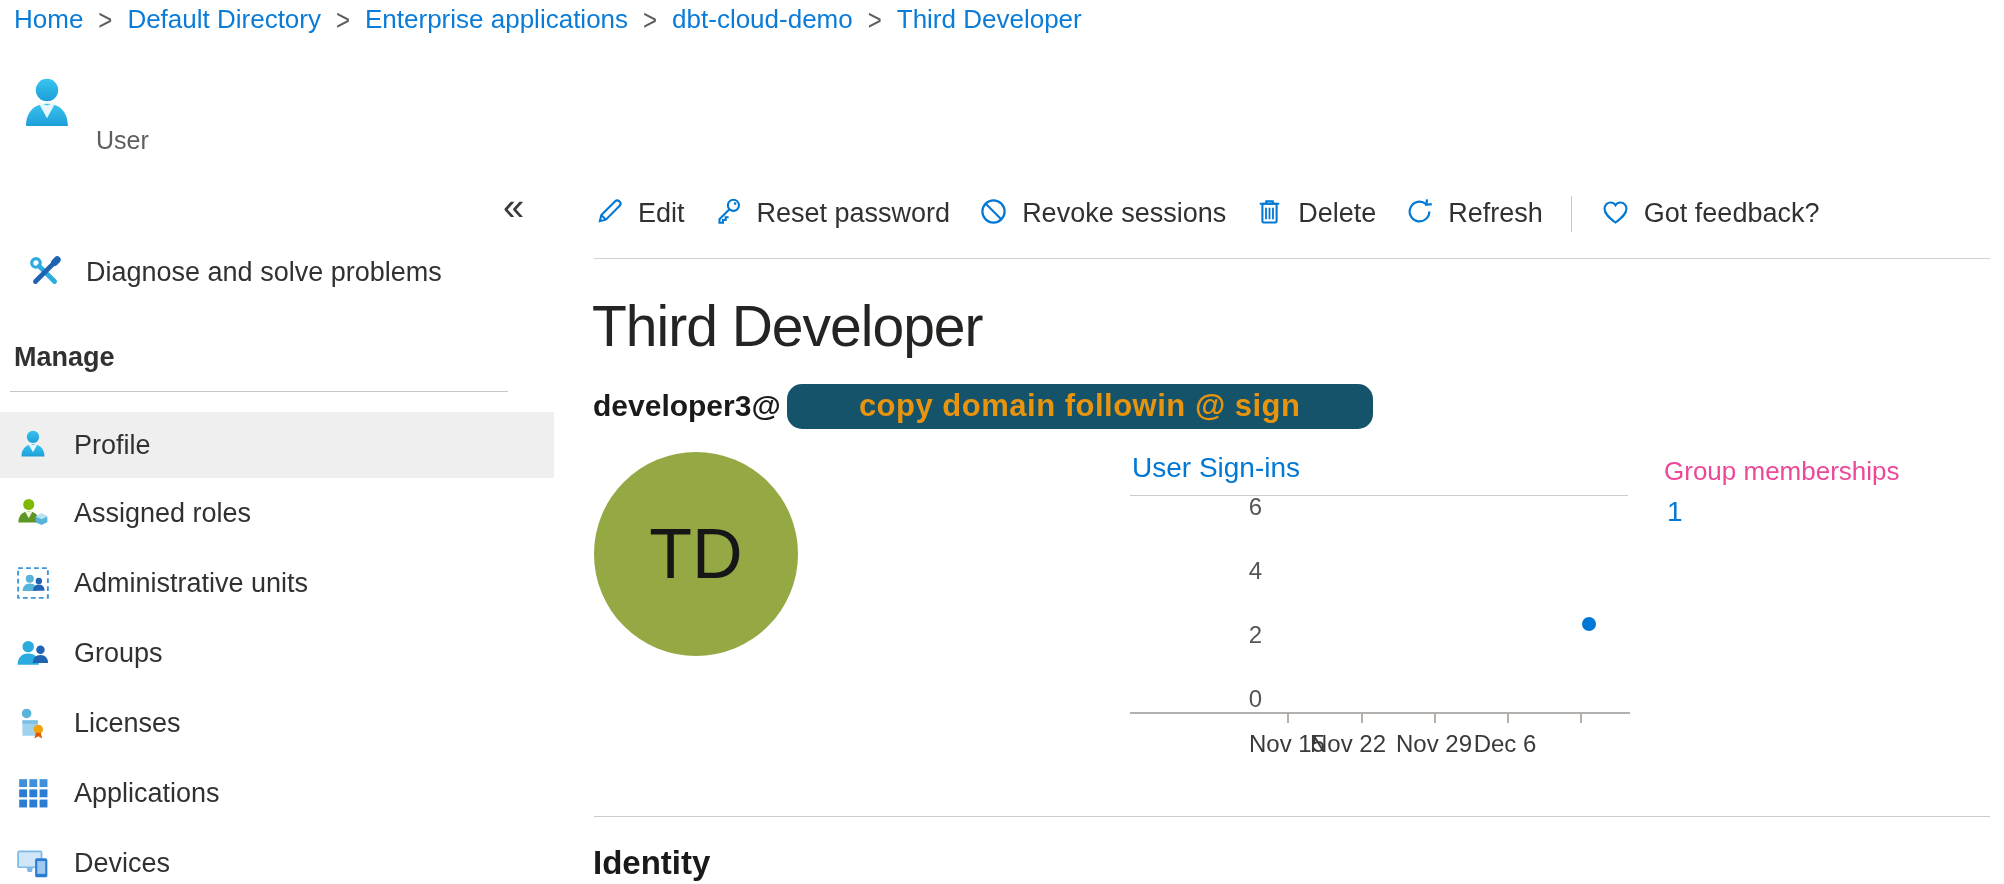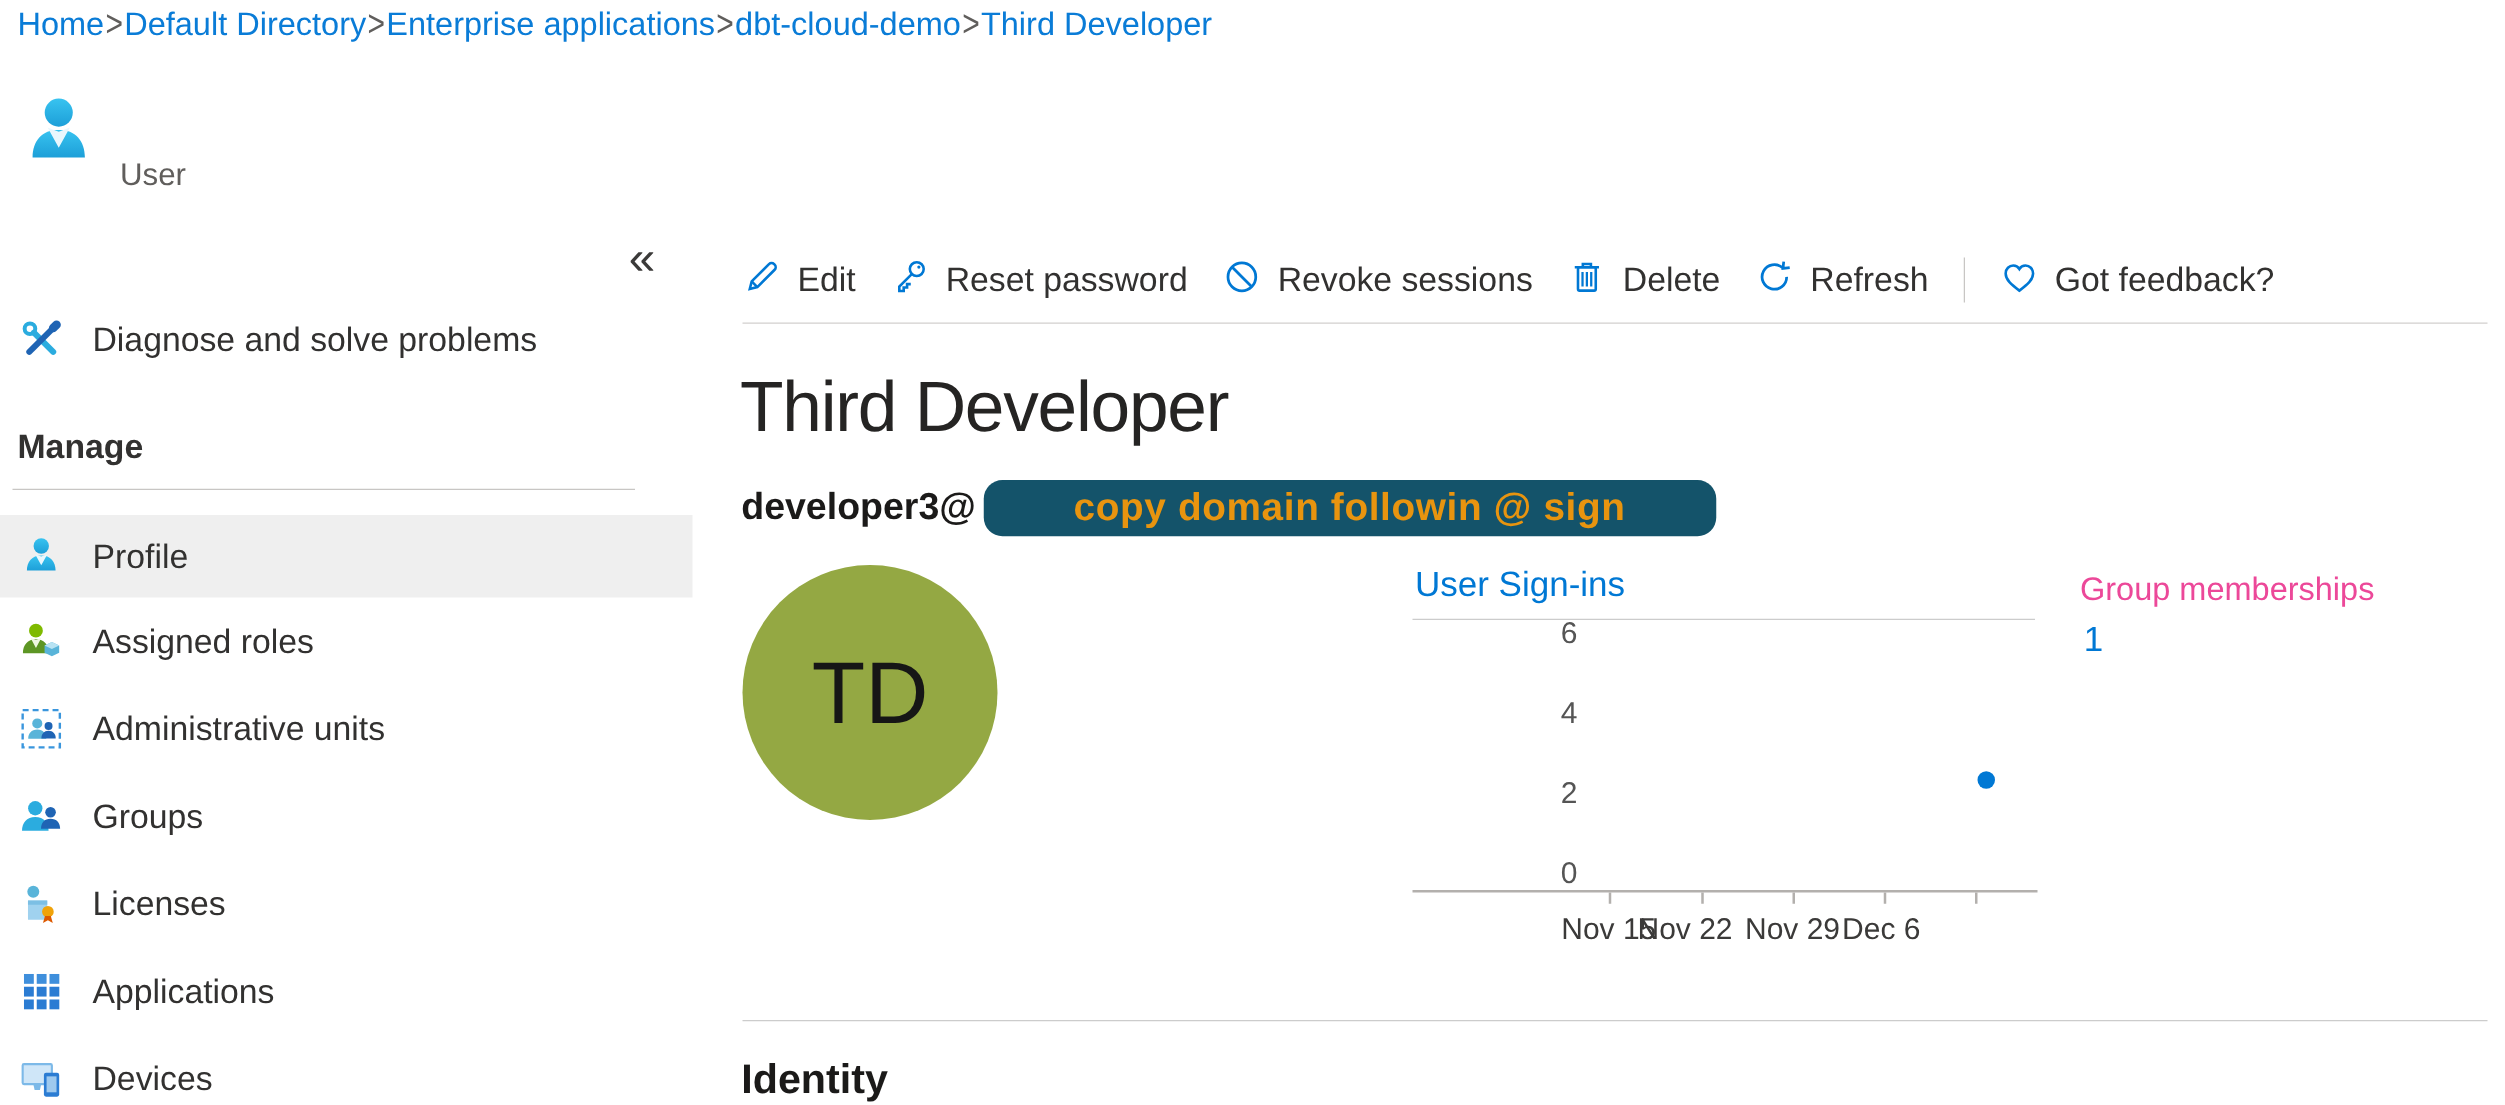--- a/index.html
+++ b/index.html
@@ -1,19 +1,19 @@
 <!DOCTYPE html>
 <html><head>
 <meta charset="utf-8">
 <style>
   html,body{margin:0;padding:0;background:#fff;font-family:"Liberation Sans",sans-serif;}
   .screen{position:relative;width:2004px;height:884px;background:#fff;overflow:hidden;}
 
   
-  .breadcrumb{position:absolute;left:14px;top:4px;display:flex;align-items:center;gap:1px;font-size:26px;justify-content:center;}
+  .breadcrumb{position:absolute;left:14px;top:4px;display:flex;align-items:center;gap:15px;font-size:26px;justify-content:center;}
   .crumb{color:#0a7cd7;cursor:pointer;white-space:nowrap;}
   .crumb-sep{color:#605e5c;font-size:24px;transform:scaleY(1.25);}
 
   
   .header-icon{position:absolute;left:16px;top:74px;width:62px;height:66px;}
   .page-title{position:absolute;left:96px;top:48px;font-size:45px;color:#252423;white-space:nowrap;}
   .page-title .t-bold{font-weight:bold;color:#201f1e;}
   .page-title .t-suffix{font-weight:normal;color:#484644;}
   .page-subtitle{position:absolute;left:96px;top:126px;font-size:25px;color:#605e5c;}
 
@@ -23,21 +23,21 @@
   .manage-label{position:absolute;left:14px;top:342px;font-size:27px;font-weight:bold;color:#323130;}
   .side-divider{position:absolute;left:10px;top:391px;width:498px;height:1px;background:#c8c6c4;}
   .sidebar-nav{position:absolute;left:0;top:412px;width:554px;}
   .nav-item{height:70px;display:flex;align-items:center;cursor:pointer;}
   .nav-item.selected{background:#efefef;height:66px;}
   .nicon{width:34px;height:34px;margin-left:16px;flex:0 0 34px;display:flex;}
   .nicon svg{width:34px;height:34px;}
   .nlabel{margin-left:24px;font-size:27px;color:#323130;white-space:nowrap;}
 
   
-  .toolbar{position:absolute;left:594px;top:196px;height:46px;display:flex;align-items:flex-end;gap:28px;}
+  .toolbar{position:absolute;left:594px;top:196px;height:46px;display:flex;align-items:flex-start;gap:28px;}
   .tb-btn{display:flex;align-items:center;gap:13px;cursor:pointer;}
   .tb-btn svg{width:31px;height:31px;}
   .tb-label{font-size:27px;color:#323130;white-space:nowrap;}
   .tb-divider{width:1px;height:36px;background:#c8c6c4;}
   .toolbar-rule{position:absolute;left:594px;top:258px;width:1396px;height:1px;background:#d2d0ce;}
 
   
   .user-name-h1{position:absolute;left:592px;top:293px;font-size:57px;font-weight:400;letter-spacing:-1px;color:#252423;white-space:nowrap;}
   .email-row{position:absolute;left:593px;top:383px;height:46px;display:flex;align-items:center;}
   .email-prefix{font-size:30px;font-weight:bold;color:#1b1a19;text-align:right;}
@@ -91,21 +91,21 @@
         </defs>
         <circle cx="16" cy="8.3" r="5.8" fill="url(#pg1)"></circle>
         <path d="M16 15.4c-7 0-10.8 4.7-10.8 11.4h21.6c0-6.7-3.8-11.4-10.8-11.4z" fill="url(#pg1)"></path>
         <path d="M16 16.2l-4.6-1.7 4.6 8.3 4.6-8.3z" fill="#e9f7fd"></path>
       </svg>
   </span>
   <div class="page-subtitle">User</div>
 
   <span class="collapse-btn">«</span>
 
-  <div class="sidebar-top nav-item" style="height:64px;">
+  <div class="sidebar-top nav-item" style="height:64px;padding-left:12px;">
     <span class="nicon">
       <svg viewBox="0 0 32 32">
           <circle cx="7.5" cy="7.5" r="4" fill="none" stroke="#2bacdf" stroke-width="3"></circle>
           <path d="M10.5 10.5 L25 25" stroke="#2bacdf" stroke-width="4.5" stroke-linecap="round"></path>
           <path d="M25.5 6.5 L7 25" stroke="#1f64b4" stroke-width="4.5" stroke-linecap="round"></path>
           <path d="M27.5 4.5l-2.5 2.5" stroke="#1f64b4" stroke-width="6.5" stroke-linecap="round"></path>
         </svg>
     </span>
     <span class="nlabel">Diagnose and solve problems</span>
   </div>

